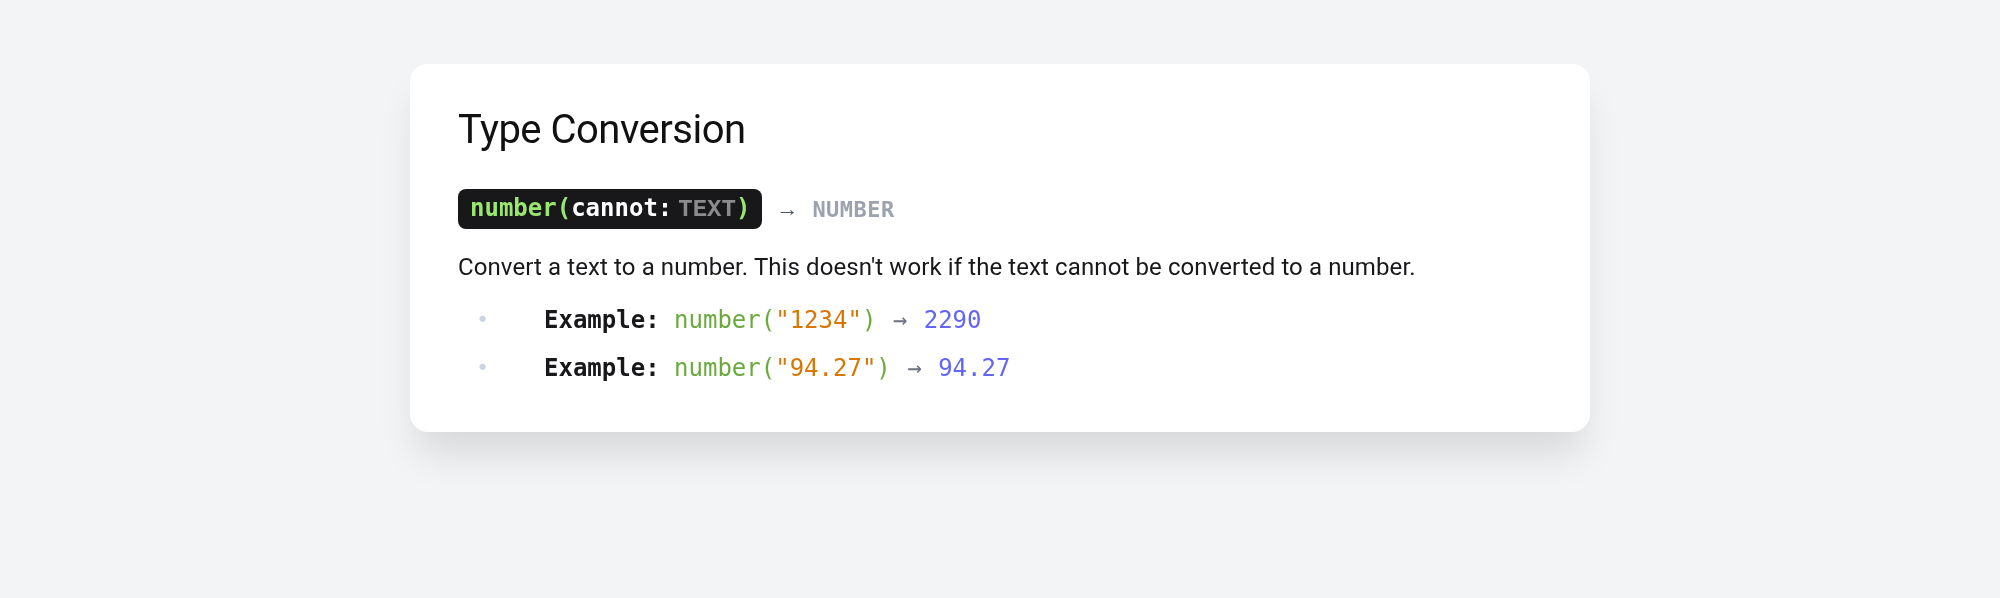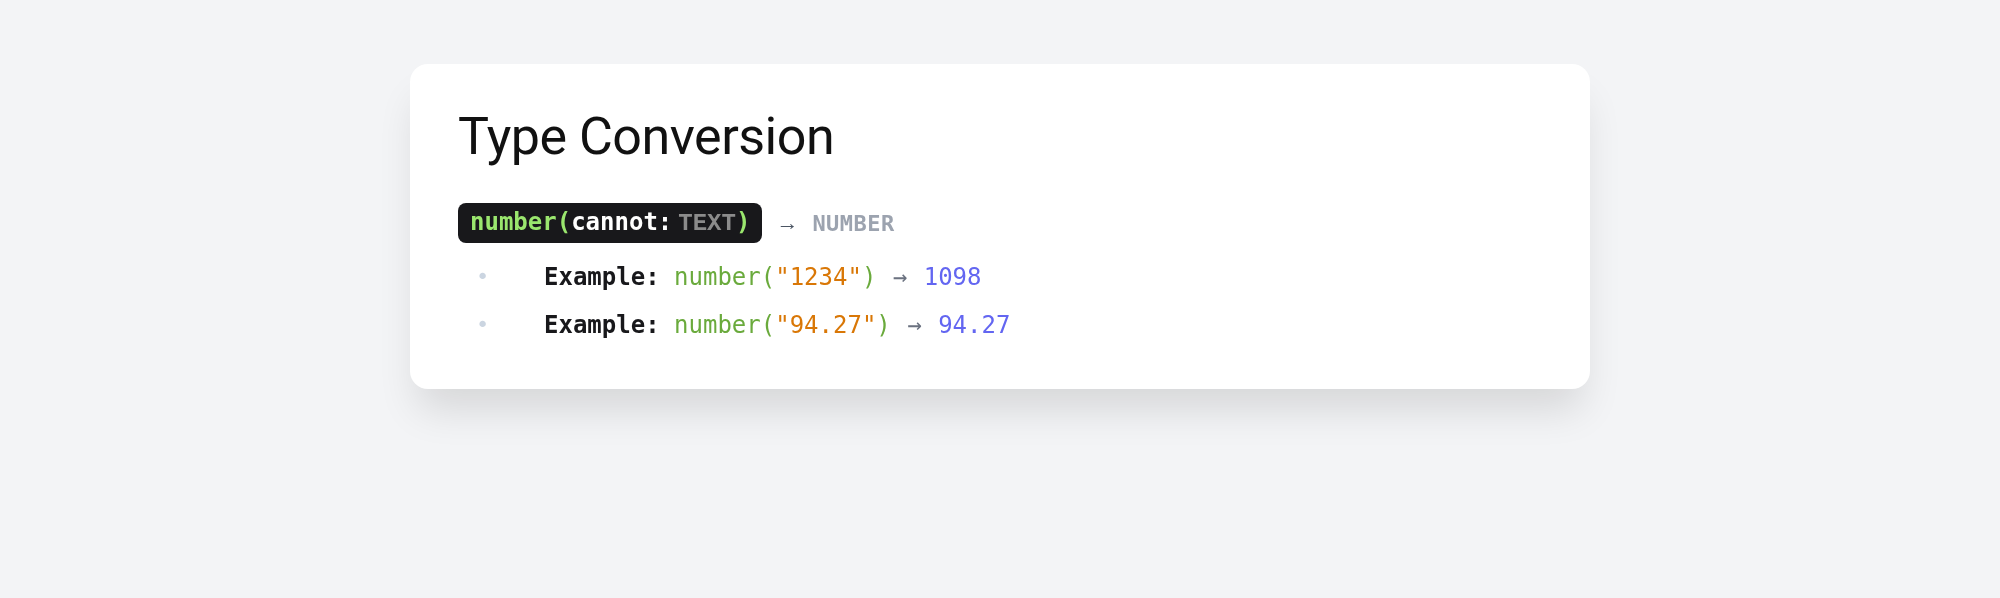--- a/index.html
+++ b/index.html
@@ -14,21 +14,21 @@
   .card {
     background: #ffffff;
     border-radius: 18px;
     box-shadow: 0 28px 40px -8px rgba(0,0,0,0.12);
     padding: 42px 48px 30px 48px;
     width: 1180px;
     max-width: 100%;
   }
   .heading {
     font-weight: 400;
-    font-size: 52px;
+    font-size: 40px;
     letter-spacing: -0.5px;
     margin-bottom: 36px;
     color: #111;
   }
   .signature {
     display: flex;
     align-items: center;
     gap: 14px;
     font-size: 24px;
     margin-bottom: 20px;
@@ -101,27 +101,28 @@
       <span class="pill-fn">number</span>
         <span class="pill-paren">(</span>
         <span class="pill-arg">cannot:</span>
         <span class="pill-type"> TEXT</span>
         <span class="pill-paren">)</span>
     </span>
     <span class="arrow">→</span>
     <span class="return-type">NUMBER</span>
   </div>
 
+  <p class="desc">Convert a text to a number. This doesn't work if the text cannot be converted to a number.</p>
 
   <ul class="examples">
     <li>
       <span class="ex-label">Example:</span>
       <span class="tok-fn">number</span><span class="tok-paren">(</span><span class="tok-str">"1234"</span><span class="tok-paren">)</span>
       <span class="tok-arrow">→</span>
-      <span class="tok-num">1098</span>
+      <span class="tok-num">2290</span>
     </li>
     <li>
       <span class="ex-label">Example:</span>
       <span class="tok-fn">number</span><span class="tok-paren">(</span><span class="tok-str">"94.27"</span><span class="tok-paren">)</span>
       <span class="tok-arrow">→</span>
       <span class="tok-num">94.27</span>
     </li>
   </ul>
 
 </div>

